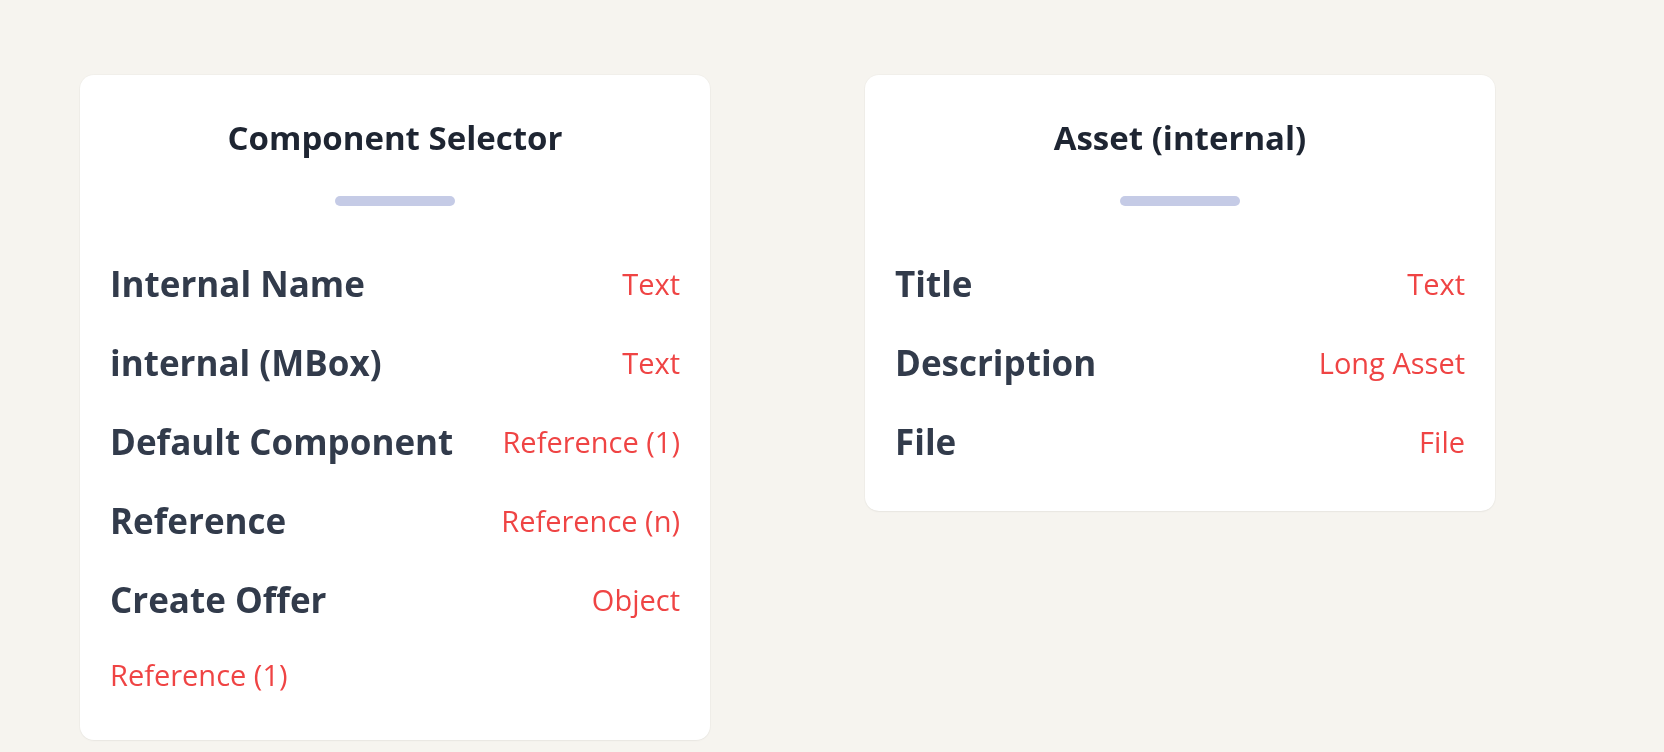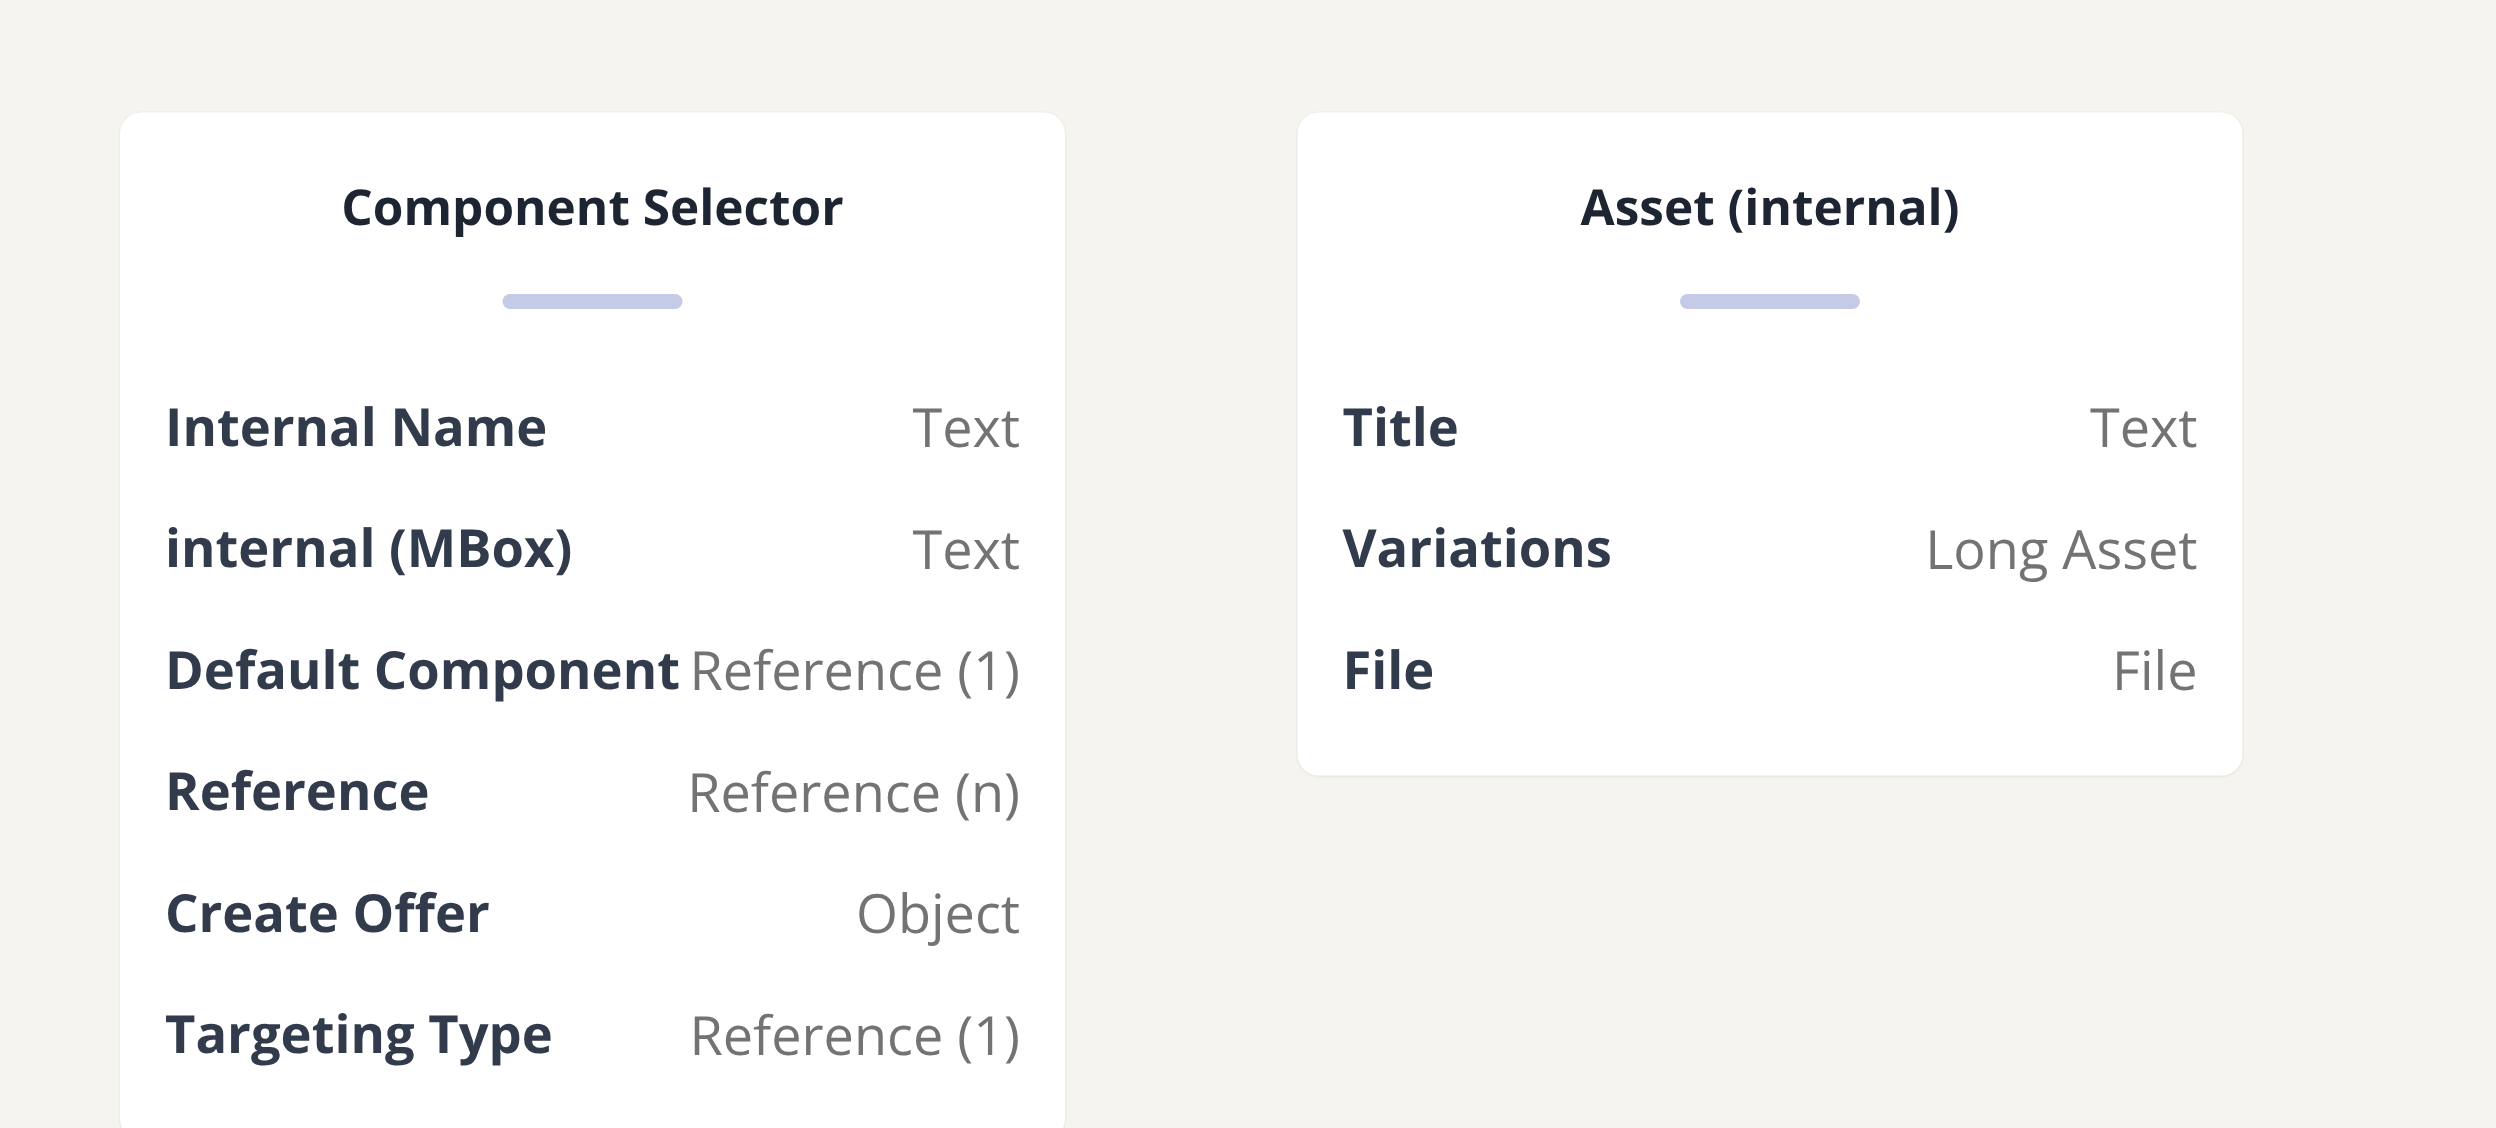--- a/index.html
+++ b/index.html
@@ -48,23 +48,23 @@
       justify-content: space-between;
       align-items: center;
       padding: 16px 0;
     }
     .field-label {
       font-size: 35px;
       font-weight: 700;
       color: #323b4b;
     }
     .field-type {
-      font-size: 36px;
+      font-size: 29px;
       font-weight: 400;
-      color: #737373;
+      color: #ef4444;
     }
   </style>
 </head>
 <body>
 
 <div class="card">
   <div class="card-header">
     <div class="card-title">Component Selector</div>
     <div class="underline-bar"></div>
   </div>
@@ -82,35 +82,34 @@
   </div>
   <div class="field-row">
     <span class="field-label">Reference</span>
     <span class="field-type">Reference (n)</span>
   </div>
   <div class="field-row">
     <span class="field-label">Create Offer</span>
     <span class="field-type">Object</span>
   </div>
   <div class="field-row">
-    <span class="field-label">Targeting Type</span>
     <span class="field-type">Reference (1)</span>
   </div>
 </div>
 
 <div class="card">
   <div class="card-header">
     <div class="card-title">Asset (internal)</div>
     <div class="underline-bar"></div>
   </div>
   <div class="field-row">
     <span class="field-label">Title</span>
     <span class="field-type">Text</span>
   </div>
   <div class="field-row">
-    <span class="field-label">Variations</span>
+    <span class="field-label">Description</span>
     <span class="field-type">Long Asset</span>
   </div>
   <div class="field-row">
     <span class="field-label">File</span>
     <span class="field-type">File</span>
   </div>
 </div>
 
 </body></html>

